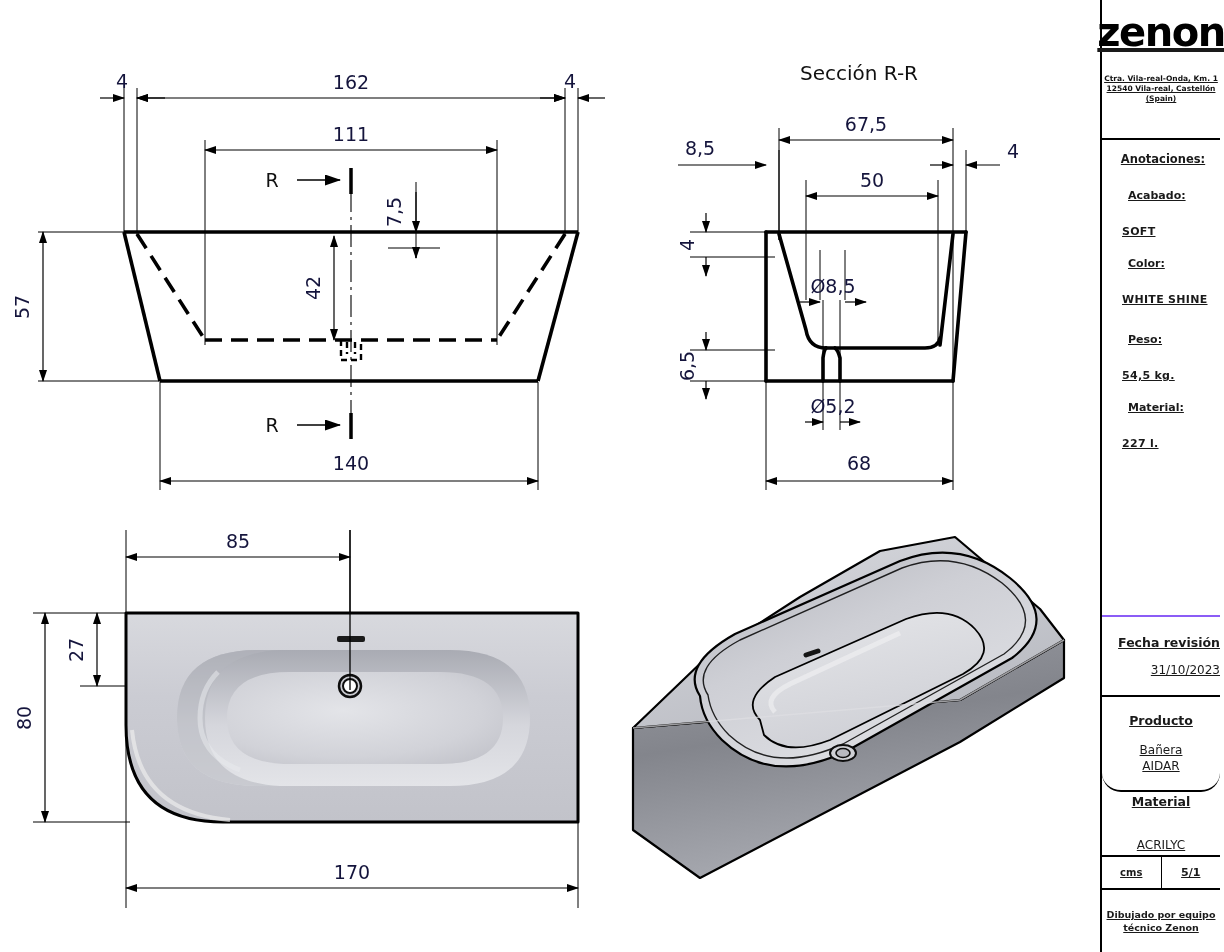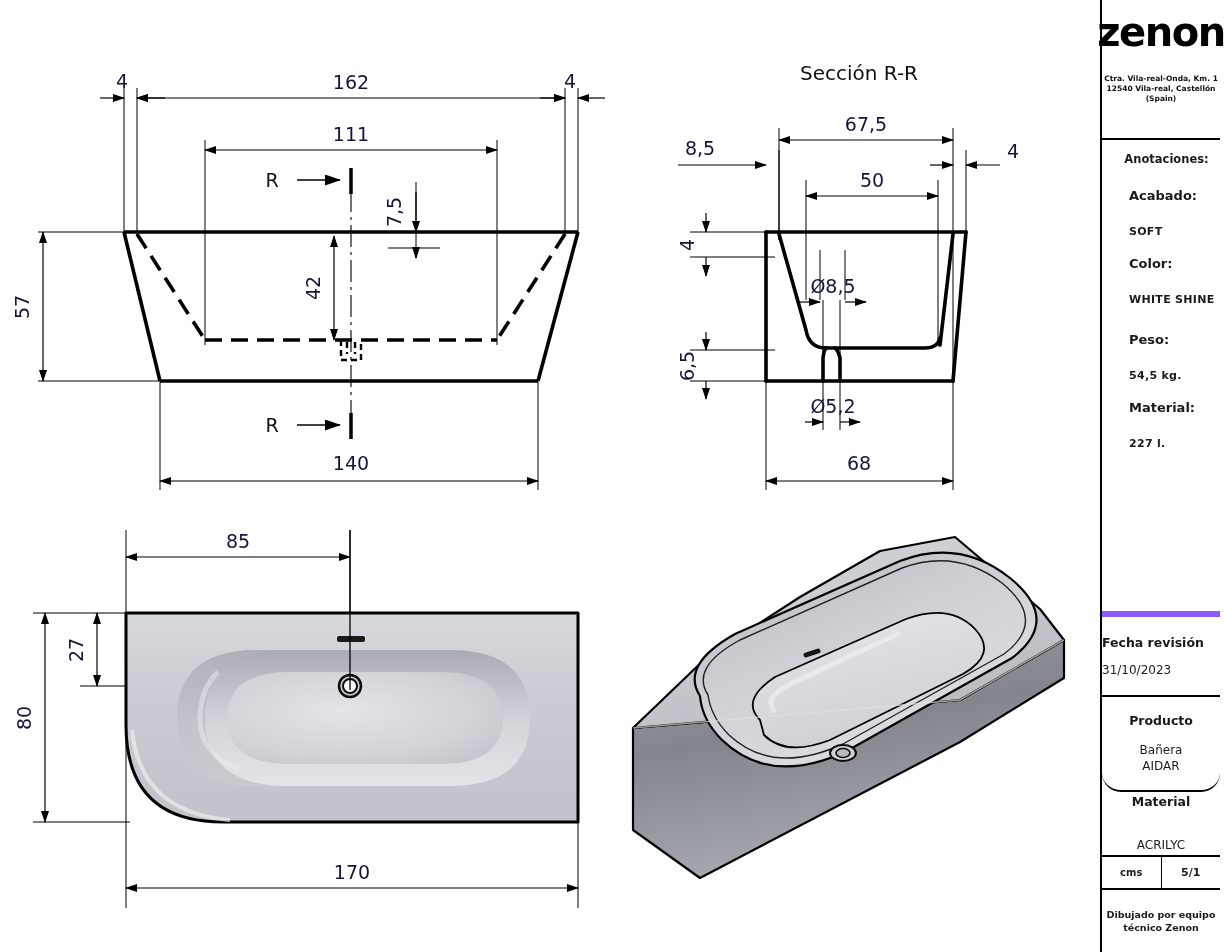--- a/index.html
+++ b/index.html
@@ -34,20 +34,21 @@
   #title-block {
     position: absolute;
     left: 1100px;
     top: 0;
     width: 120px;
     height: 952px;
     border-left: 2px solid #000;
     box-sizing: border-box;
     display: flex;
     flex-direction: column;
+    text-decoration: underline;
   }
   .tb-logo {
     height: 140px;
     border-bottom: 2px solid #000;
     box-sizing: border-box;
     padding-top: 10px;
     display: flex;
     flex-direction: column;
     align-items: center;
     justify-content: flex-start;
@@ -64,55 +65,56 @@
     font-size: 7.5px;
     font-weight: bold;
     line-height: 10px;
     margin-top: 20px;
     color: #111;
     text-align: center;
   }
 
   .tb-notes {
     flex: 0 0 477px;
-    border-bottom: 6px solid #8b5cf6;
-    box-sizing: border-box;
-    padding: 12px 0 0 11px;
+    border-bottom: 2px solid #8b5cf6;
+    box-sizing: border-box;
+    padding: 12px 0 0 4px;
   }
   .notes-title {
     font-size: 11.5px;
     font-weight: bold;
     text-align: center;
     margin-bottom: 22px;
   }
   .notes-body {
     padding-left: 16px;
   }
   .note-label {
-    font-size: 13px;
+    font-size: 11px;
     font-weight: bold;
     line-height: 15px;
+    margin-left: 6px;
   }
   .note-value {
     font-size: 11px;
     font-weight: bold;
     line-height: 16px;
     margin-bottom: 16px;
     letter-spacing: 0.3px;
     margin-top: 21px;
   }
   .note-gap { height: 8px; }
 
   .tb-rev {
     flex: 0 0 80px;
     border-bottom: 2px solid #000;
     box-sizing: border-box;
     display: flex;
     flex-direction: column;
-    align-items: flex-start;
+    align-items: flex-end;
     justify-content: center;
     gap: 12px;
   }
   .tb-prod {
     flex: 0 0 95px;
     border-bottom: 2px solid #000;
     box-sizing: border-box;
     display: flex;
     flex-direction: column;
     align-items: center;

